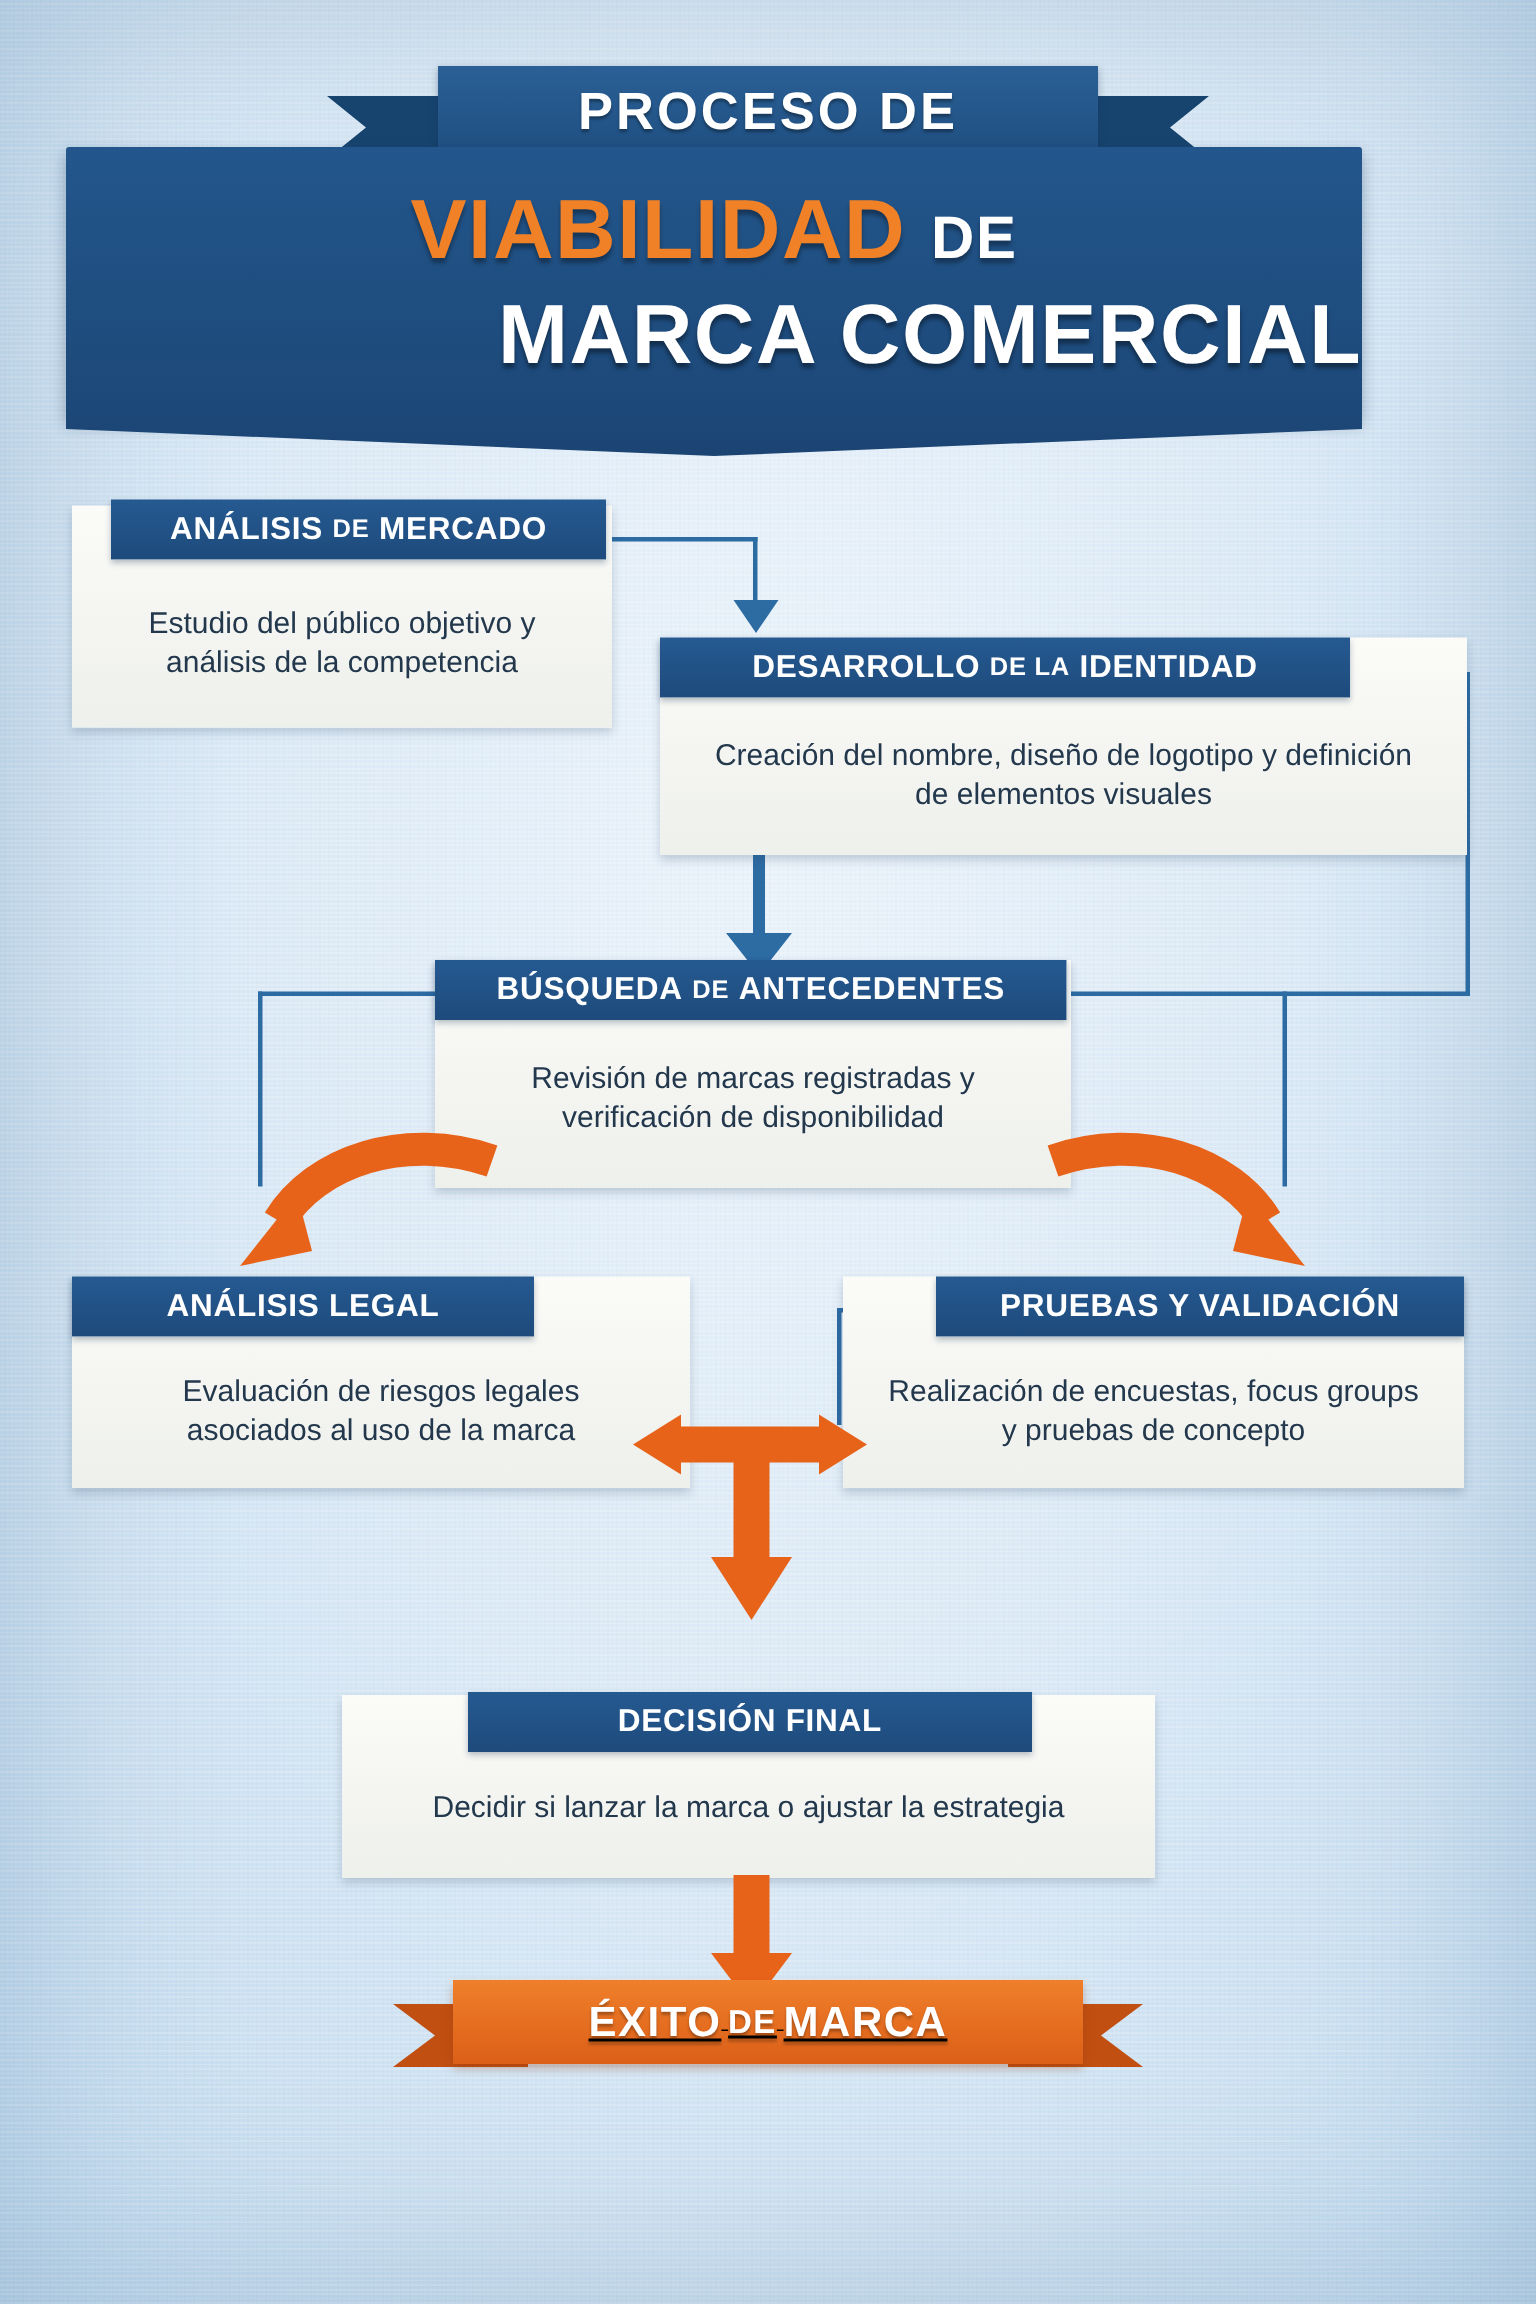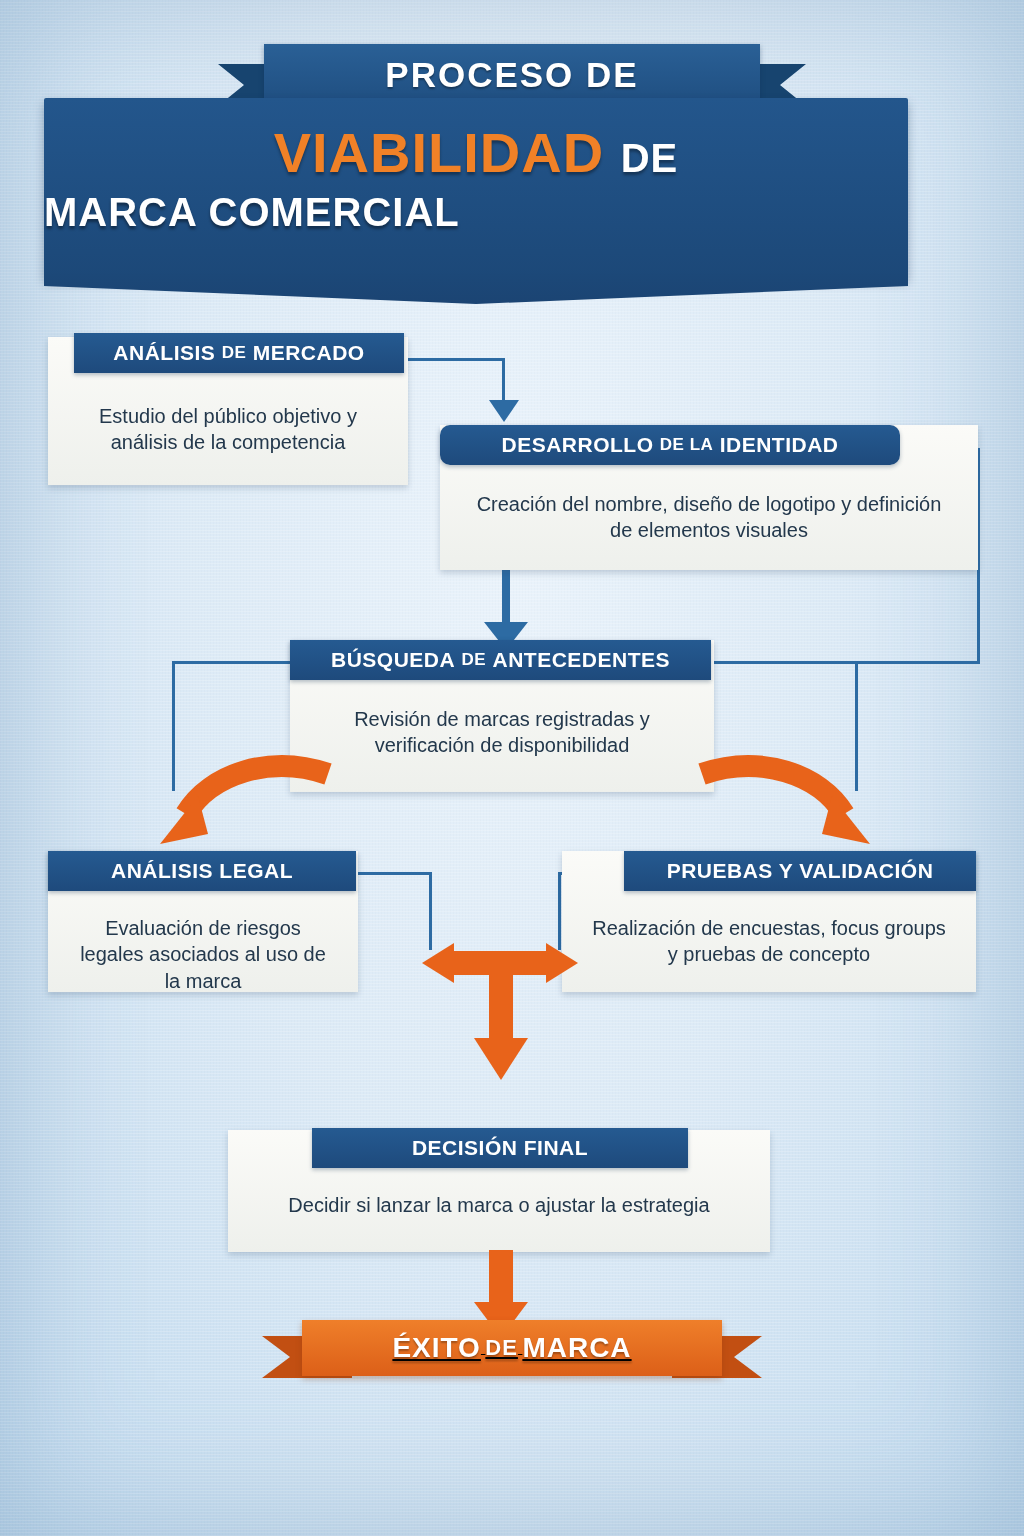--- a/index.html
+++ b/index.html
@@ -41,21 +41,21 @@
     top: 36px;
     left: 0;
     width: 1024px;
     height: 270px;
   }
   .ribbon-top {
     position: absolute;
     left: 50%;
     transform: translateX(-50%);
     top: 8px;
-    width: 496px;
+    width: 440px;
     height: 62px;
     background: linear-gradient(#2a6096, #1f4e80);
     z-index: 3;
     display: flex;
     align-items: center;
     justify-content: center;
     box-shadow: 0 2px 5px rgba(18,50,82,0.35);
   }
   .ribbon-top span {
     color: #ffffff;
@@ -114,22 +114,22 @@
     color: #ffffff;
     text-shadow: 0 3px 3px rgba(0,0,0,0.35);
   }
   .banner-line1 .hl { color: #f08127; }
   .banner-line1 .small { font-size: 40px; }
   .banner-line2 {
     position: absolute;
     top: 92px;
     left: 0;
     width: 100%;
-    text-align: left;
-    font-size: 40px;
+    text-align: right;
+    font-size: 56px;
     font-weight: bold;
     letter-spacing: 1px;
     color: #ffffff;
     text-shadow: 0 3px 3px rgba(0,0,0,0.4);
   }
 
   
   .card {
     position: absolute;
     background: linear-gradient(#fbfbf8, #eef0ec);
@@ -300,34 +300,34 @@
   </svg>
 
   <div class="card" style="left:48px; top:337px; width:360px; height:148px;">
     <div class="card-title" style="left:26px; top:-4px; width:330px;">
       <span>ANÁLISIS</span>&nbsp;<span class="de">DE</span>&nbsp;<span>MERCADO</span>
     </div>
     <div class="card-body" style="top:52px;">Estudio del público objetivo y análisis de la competencia</div>
   </div>
 
   <div class="card" style="left:440px; top:425px; width:538px; height:145px;">
-    <div class="card-title" style="left:0px; top:0px; width:460px;border-radius:10px;">
+    <div class="card-title" style="left:0px; top:0px; width:460px;">
       <span>DESARROLLO</span>&nbsp;<span class="de">DE LA</span>&nbsp;<span>IDENTIDAD</span>
     </div>
     <div class="card-body" style="top:52px;">Creación del nombre, diseño de logotipo y definición de elementos visuales</div>
   </div>
 
   <div class="card" style="left:290px; top:640px; width:424px; height:152px;">
     <div class="card-title" style="left:0px; top:0px; width:421px;">
       <span>BÚSQUEDA</span>&nbsp;<span class="de">DE</span>&nbsp;<span>ANTECEDENTES</span>
     </div>
     <div class="card-body" style="top:52px;">Revisión de marcas registradas y verificación de disponibilidad</div>
   </div>
 
-  <div class="card" style="left:48px; top:851px; width:310px; height:141px;">
+  <div class="card" style="left:48px; top:851px; width:412px; height:141px;">
     <div class="card-title" style="left:0px; top:0px; width:308px;">
       <span>ANÁLISIS LEGAL</span>
     </div>
     <div class="card-body" style="top:50px;">Evaluación de riesgos legales asociados al uso de la marca</div>
   </div>
 
   <div class="card" style="left:228px; top:1130px; width:542px; height:122px;">
     <div class="card-title" style="left:84px; top:-2px; width:376px;">
       <span>DECISIÓN FINAL</span>
     </div>

